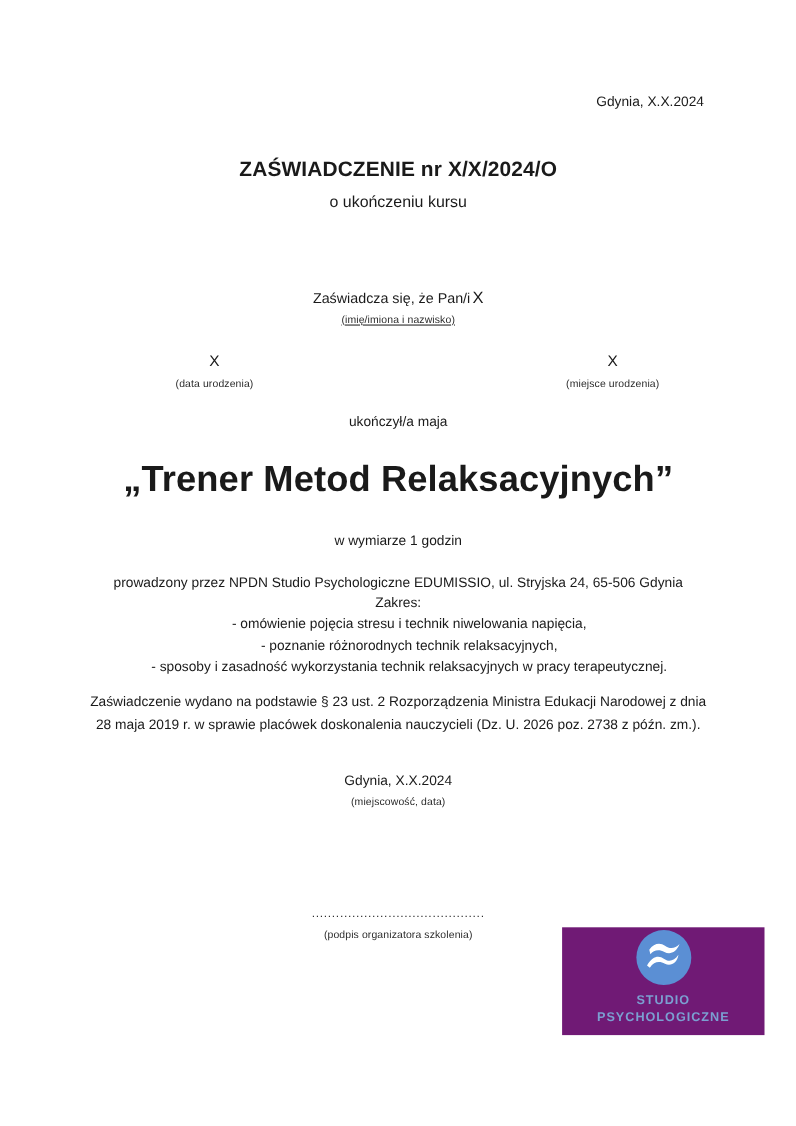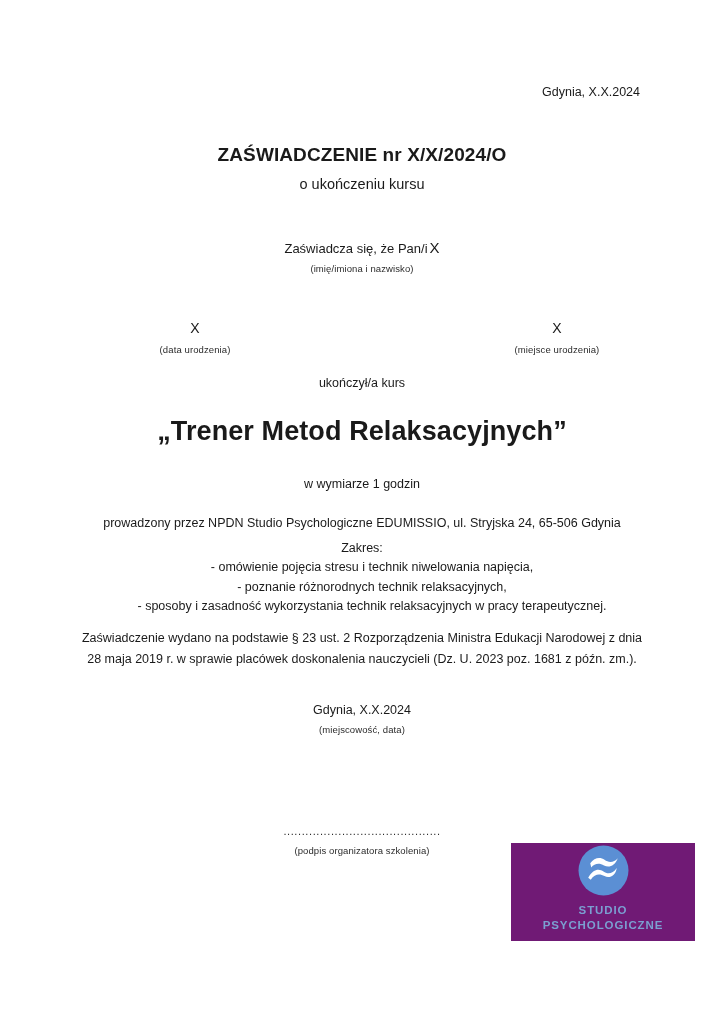--- a/index.html
+++ b/index.html
@@ -56,33 +56,33 @@
   .doc-subtitle {
     margin-top: 9px;
     font-size: 14.5px;
     font-weight: normal;
     line-height: 1.2;
   }
 
   
   .recipient-block {
     position: absolute;
-    top: 239px;
+    top: 262px;
     left: 0;
     width: 724px;
   }
   .recipient-line {
     font-size: 13px;
     line-height: 1.25;
   }
   .recipient-line .xmark {
     font-size: 15px;
     padding-left: 2px;
   }
-  .recipient-caption { margin-top: 5px; }
+  .recipient-caption { margin-top: 5px; text-decoration: underline; }
 
   
   .birth-row {
     position: absolute;
     top: 320px;
     left: 0;
     width: 724px;
     display: flex;
   }
   .birth-col {
@@ -102,21 +102,21 @@
     position: absolute;
     top: 376px;
     left: 0;
     width: 724px;
   }
   .course-pre {
     font-size: 12.5px;
   }
   .course-name {
     margin-top: 26px;
-    font-size: 27px;
+    font-size: 33px;
     font-weight: bold;
     letter-spacing: 0.1px;
     line-height: 1.15;
   }
   .course-hours {
     margin-top: 30px;
     font-size: 12.5px;
   }
   .course-provider {
     margin-top: 25px;
@@ -233,36 +233,36 @@
       <div class="birth-value">X</div>
       <div class="caption birth-caption">(data urodzenia)</div>
     </div>
     <div class="birth-col right">
       <div class="birth-value">X</div>
       <div class="caption birth-caption">(miejsce urodzenia)</div>
     </div>
   </div>
 
   <div class="course-block">
-    <div class="center course-pre">ukończył/a kurs</div>
+    <div class="center course-pre">ukończył/a maja</div>
     <div class="center course-name">„Trener Metod Relaksacyjnych”</div>
     <div class="center course-hours">w wymiarze 1 godzin</div>
     <div class="center course-provider">prowadzony przez NPDN Studio Psychologiczne EDUMISSIO, ul. Stryjska 24, 65-506 Gdynia</div>
   </div>
 
   <div class="scope-block">
     <div class="center scope-heading">Zakres:</div>
     <div class="center scope-item">- omówienie pojęcia stresu i technik niwelowania napięcia,</div>
     <div class="center scope-item">- poznanie różnorodnych technik relaksacyjnych,</div>
     <div class="center scope-item">- sposoby i zasadność wykorzystania technik relaksacyjnych w pracy terapeutycznej.</div>
   </div>
 
   <div class="legal-block">
     <div class="center legal-line">Zaświadczenie wydano na podstawie § 23 ust. 2 Rozporządzenia Ministra Edukacji Narodowej z dnia</div>
-    <div class="center legal-line">28 maja 2019 r. w sprawie placówek doskonalenia nauczycieli  (Dz. U. 2023 poz. 1681 z późn. zm.).</div>
+    <div class="center legal-line">28 maja 2019 r. w sprawie placówek doskonalenia nauczycieli  (Dz. U. 2026 poz. 2738 z późn. zm.).</div>
   </div>
 
   <div class="placedate-block">
     <div class="center placedate-value">Gdynia, X.X.2024</div>
     <div class="center caption placedate-caption">(miejscowość, data)</div>
   </div>
 
   <div class="signature-block">
     <div class="center signature-dots">...........................................</div>
     <div class="center caption signature-caption">(podpis organizatora szkolenia)</div>

